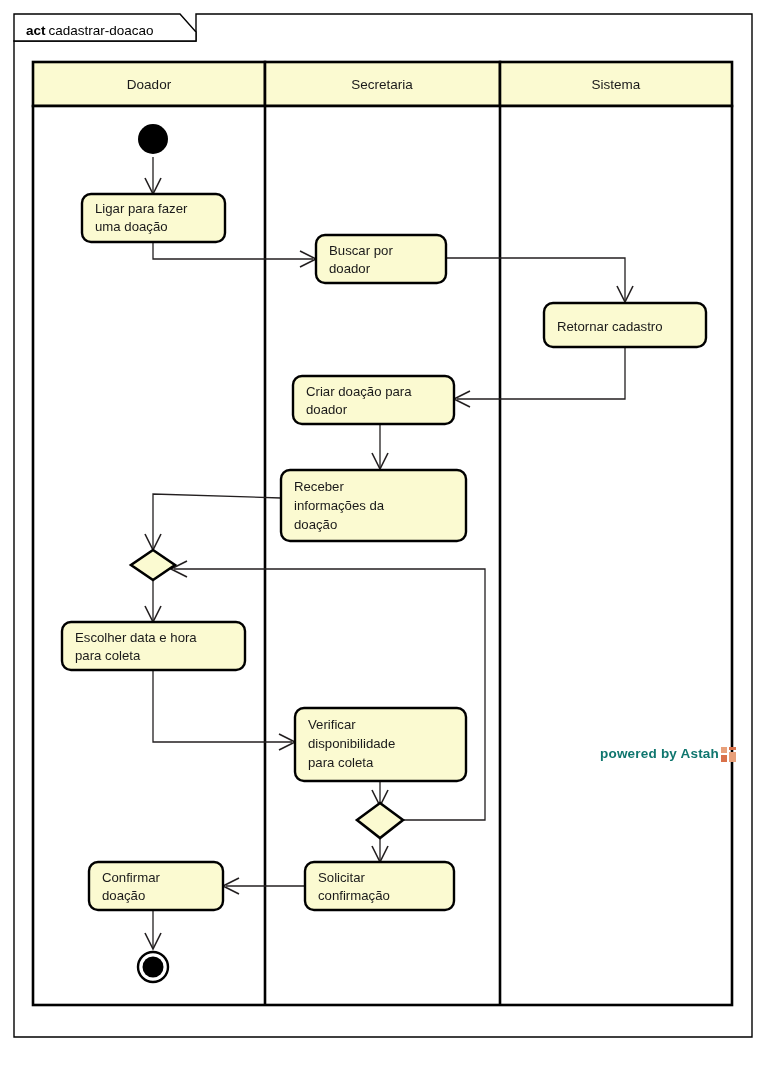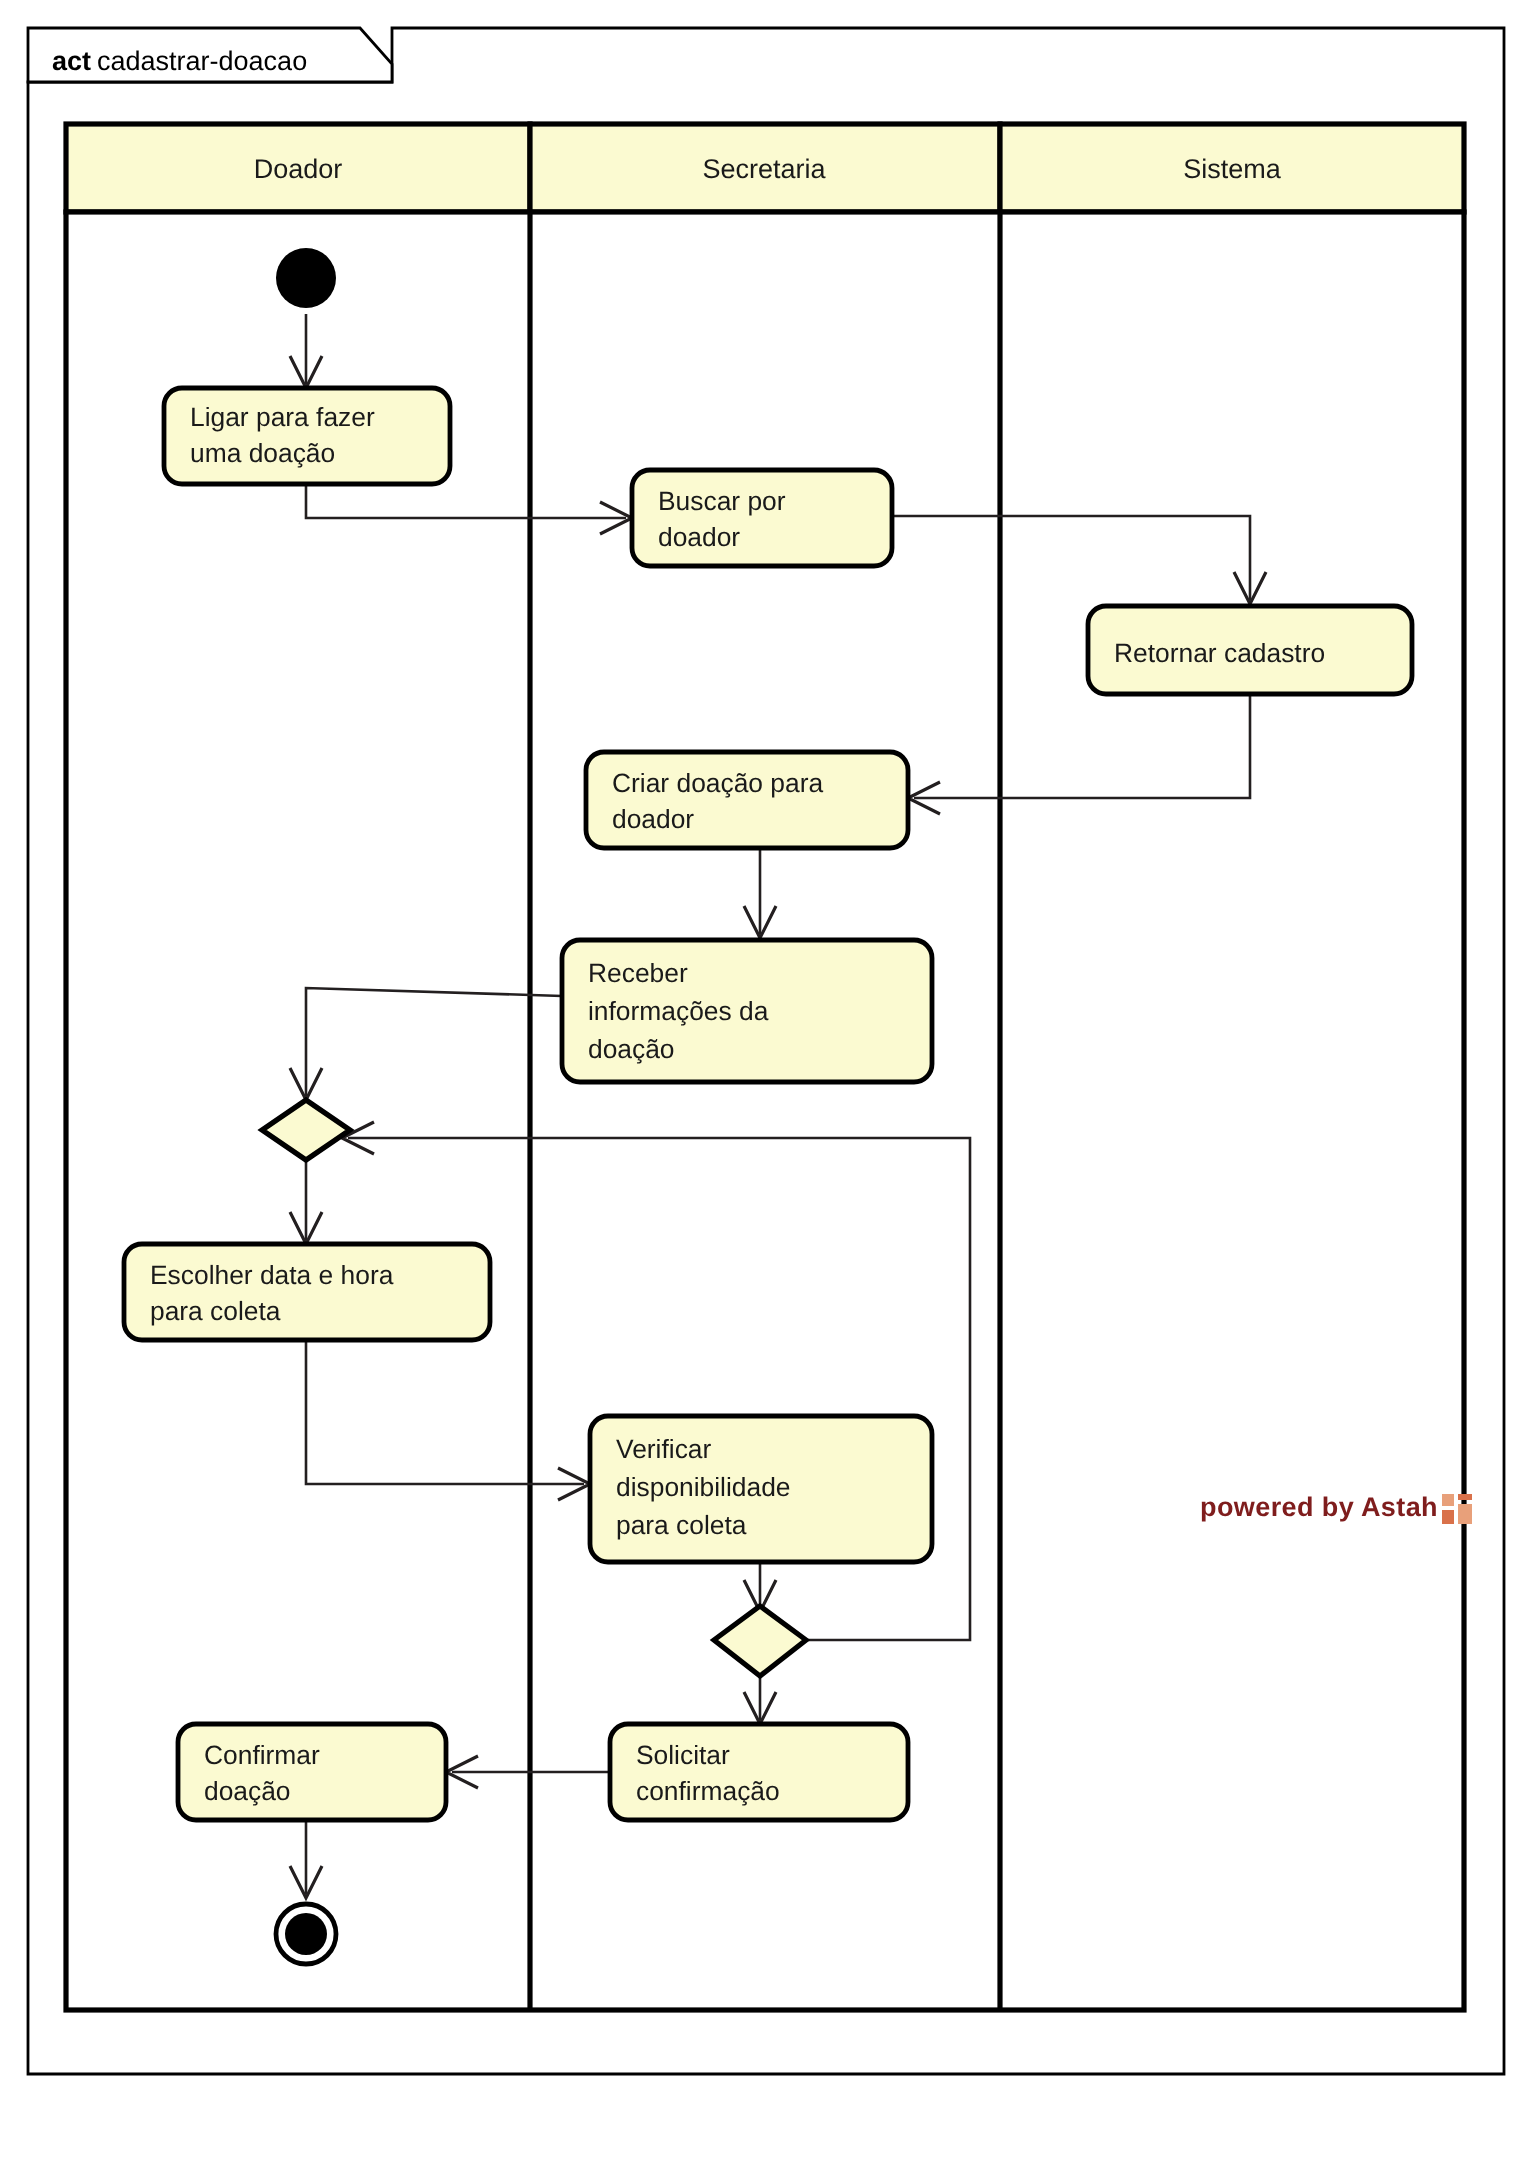--- a/index.html
+++ b/index.html
@@ -107,21 +107,21 @@
   .watermark {
     position: absolute;
     right: 30px;
     bottom: 8px;
     display: flex;
     align-items: center;
     gap: 1px;
     font-family: "Liberation Sans", sans-serif;
     font-size: 13.5px;
     font-weight: bold;
-    color: #7f1d1d;
+    color: #0f766e;
     letter-spacing: 0.2px;
   }
   .astah-mark {
     width: 15px;
     height: 15px;
     position: relative;
     margin-left: 1px;
     margin-bottom: -2px;
   }
   .astah-mark i {

